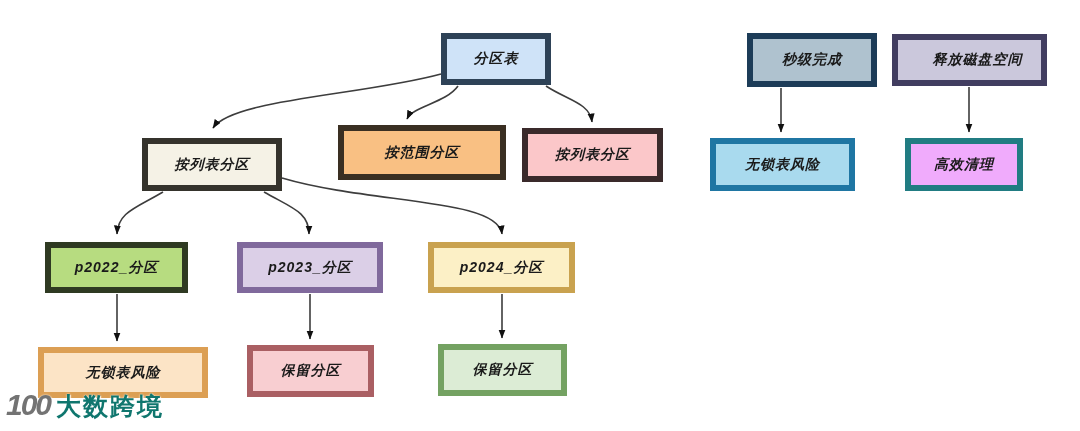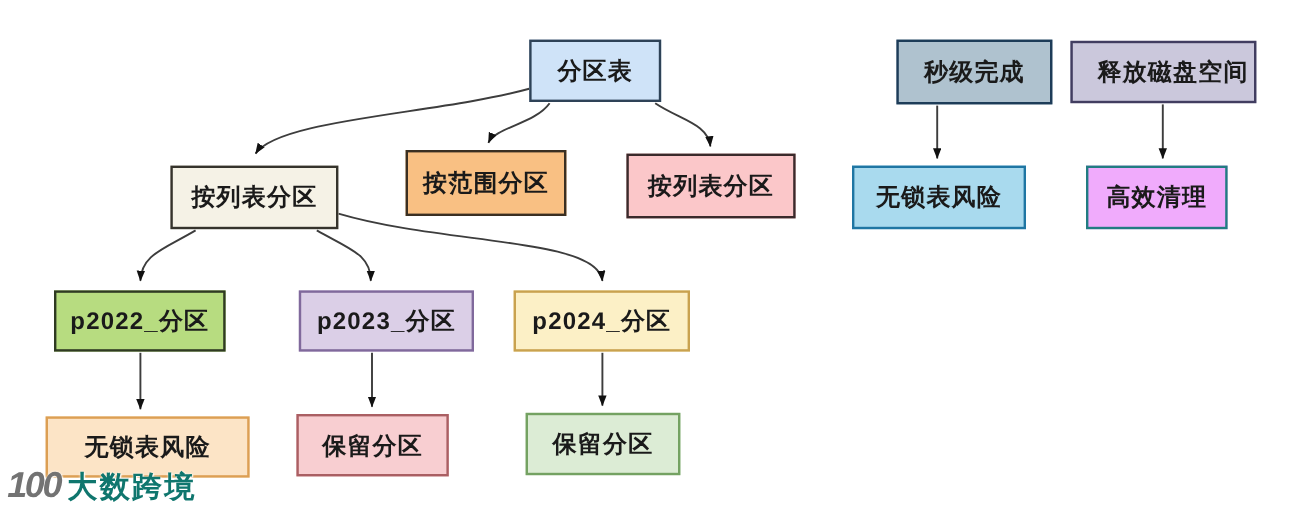--- a/index.html
+++ b/index.html
@@ -22,29 +22,30 @@
     pointer-events: none;
   }
   .edges-layer path.edge {
     fill: none;
     stroke: #3d3d3d;
     stroke-width: 1.6;
   }
   .node {
     position: absolute;
     box-sizing: border-box;
-    border: 2px solid #f97316;
+    border: 6px solid #f97316;
     display: flex;
     align-items: center;
     justify-content: center;
-    font-size: 20px;
+    font-size: 14px;
     font-weight: 600;
     color: #1a1a1a;
     letter-spacing: 1px;
     white-space: nowrap;
+    font-style: italic;
   }
   .watermark {
     position: absolute;
     left: 6px;
     top: 388px;
     display: flex;
     align-items: baseline;
     gap: 6px;
     color: #cfcfcf;
     text-shadow: 0 0 2px #ffffff, 1px 1px 1px rgba(255,255,255,0.9);
@@ -85,27 +86,27 @@
     <path class="edge" marker-end="url(#ah)" d="M310,294 L310,339"></path>
     <path class="edge" marker-end="url(#ah)" d="M502,294 L502,338"></path>
     <path class="edge" marker-end="url(#ah)" d="M781,88 L781,132"></path>
     <path class="edge" marker-end="url(#ah)" d="M969,87 L969,132"></path>
   </svg>
 
   <div class="node" style="left: 441px; top: 33px; width: 110px; height: 52px; background: rgb(207, 227, 248); border-color: rgb(46, 66, 87);">分区表</div>
 
   <div class="node" style="left: 142px; top: 138px; width: 140px; height: 53px; background: rgb(245, 242, 230); border-color: rgb(53, 51, 44);">按列表分区</div>
 
-  <div class="node" style="left: 338px; top: 125px; width: 134px; height: 55px; background: rgb(249, 192, 131); border-color: rgb(58, 47, 34);">按范围分区</div>
+  <div class="node" style="left: 338px; top: 125px; width: 168px; height: 55px; background: rgb(249, 192, 131); border-color: rgb(58, 47, 34);">按范围分区</div>
 
   <div class="node" style="left: 522px; top: 128px; width: 141px; height: 54px; background: rgb(251, 199, 201); border-color: rgb(58, 42, 43);">按列表分区</div>
 
   <div class="node" style="left: 45px; top: 242px; width: 143px; height: 51px; background: rgb(183, 220, 128); border-color: rgb(47, 58, 34);">p2022_分区</div>
 
-  <div class="node" style="left: 237px; top: 242px; width: 146px; height: 51px; background: rgb(219, 207, 231); border-color: rgb(128, 105, 156); margin-left: 12px;">p2023_分区</div>
+  <div class="node" style="left: 237px; top: 242px; width: 146px; height: 51px; background: rgb(219, 207, 231); border-color: rgb(128, 105, 156);">p2023_分区</div>
 
   <div class="node" style="left: 428px; top: 242px; width: 147px; height: 51px; background: rgb(252, 240, 198); border-color: rgb(201, 162, 79);">p2024_分区</div>
 
   <div class="node" style="left: 38px; top: 347px; width: 170px; height: 51px; background: rgb(252, 228, 198); border-color: rgb(220, 159, 84);">无锁表风险</div>
 
   <div class="node" style="left: 247px; top: 345px; width: 127px; height: 52px; background: rgb(248, 206, 209); border-color: rgb(170, 95, 99);">保留分区</div>
 
   <div class="node" style="left: 438px; top: 344px; width: 129px; height: 52px; background: rgb(220, 236, 213); border-color: rgb(116, 162, 98);">保留分区</div>
 
   <div class="node" style="left: 747px; top: 33px; width: 130px; height: 54px; background: rgb(175, 194, 207); border-color: rgb(29, 60, 88);">秒级完成</div>

